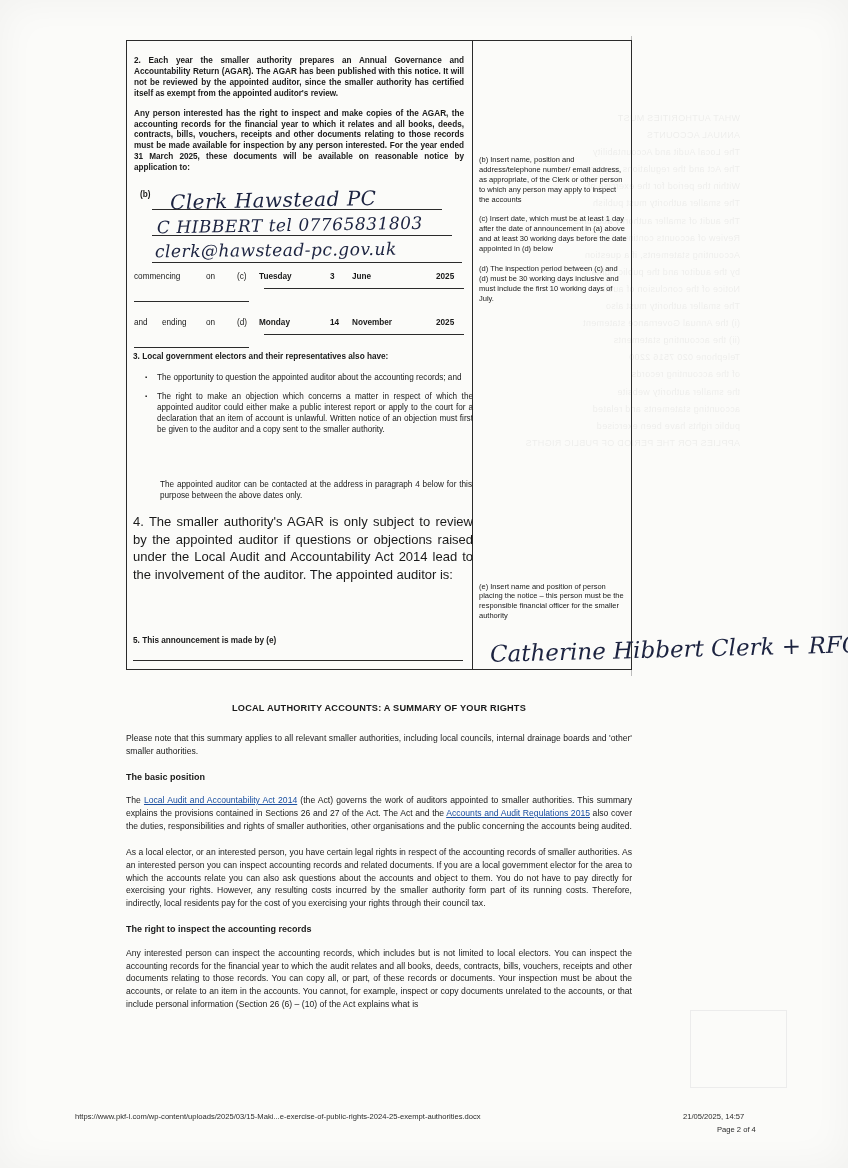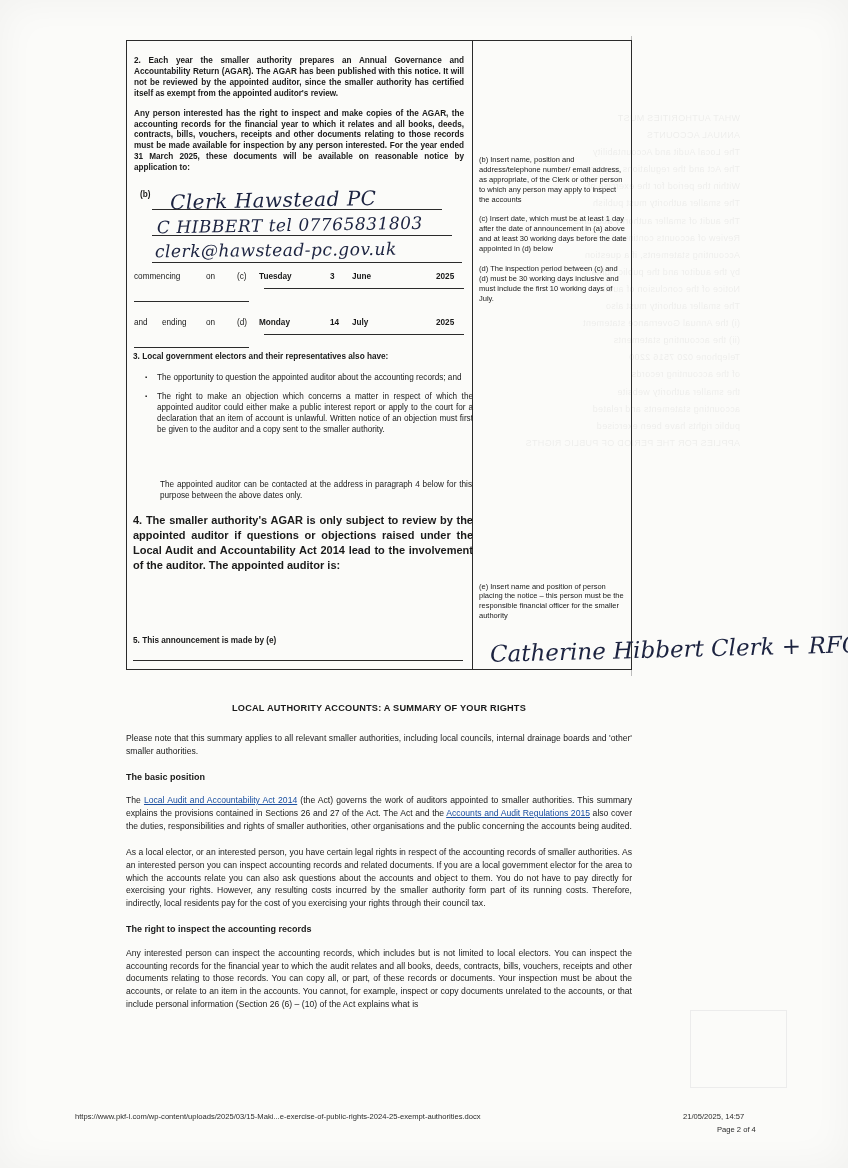--- a/index.html
+++ b/index.html
@@ -134,21 +134,21 @@
     margin-left: -12px;
     font-size: 6px;
     line-height: 1.9;
   }
   .appointed-note {
     position: absolute; left: 160px; top: 479px; width: 312px;
     font-size: 8.2px; line-height: 1.35; text-align: justify;
   }
   .sec4 {
     position: absolute; left: 133px; top: 513px; width: 340px;
-    font-size: 11px; line-height: 1.35; font-weight: bold; text-align: justify;
+    font-size: 13px; line-height: 1.35; font-weight: normal; text-align: justify;
   }
   .auditor-addr {
     position: absolute; left: 168px; top: 566px; width: 300px;
     font-size: 8.2px; line-height: 1.5; font-weight: bold;
   }
   .auditor-addr .email a { color: #1a4fa0; text-decoration: underline; }
   .sec5 {
     position: absolute; left: 133px; top: 636px; width: 340px;
     font-size: 8.2px; font-weight: bold;
   }
@@ -300,21 +300,21 @@
   </div>
   <div class="ul-commencing2"></div>
 
   <div class="row-ending">
     <span class="lbl-left">and</span>
     <span style="position:absolute;left:28px;top:0">ending</span>
     <span class="lbl-on">on</span>
     <span class="c-tag">(d)</span>
     <span class="date-d">Monday</span>
     <span class="date-n">14</span>
-    <span class="date-m">July</span>
+    <span class="date-m">November</span>
     <span class="date-y">2025</span>
     <span class="ul-ending"></span>
   </div>
   <div class="ul-ending2"></div>
 
   <div class="sec3">
     <span>3.</span>
     <span>Local government electors and their representatives also have:</span>
   </div>
 

